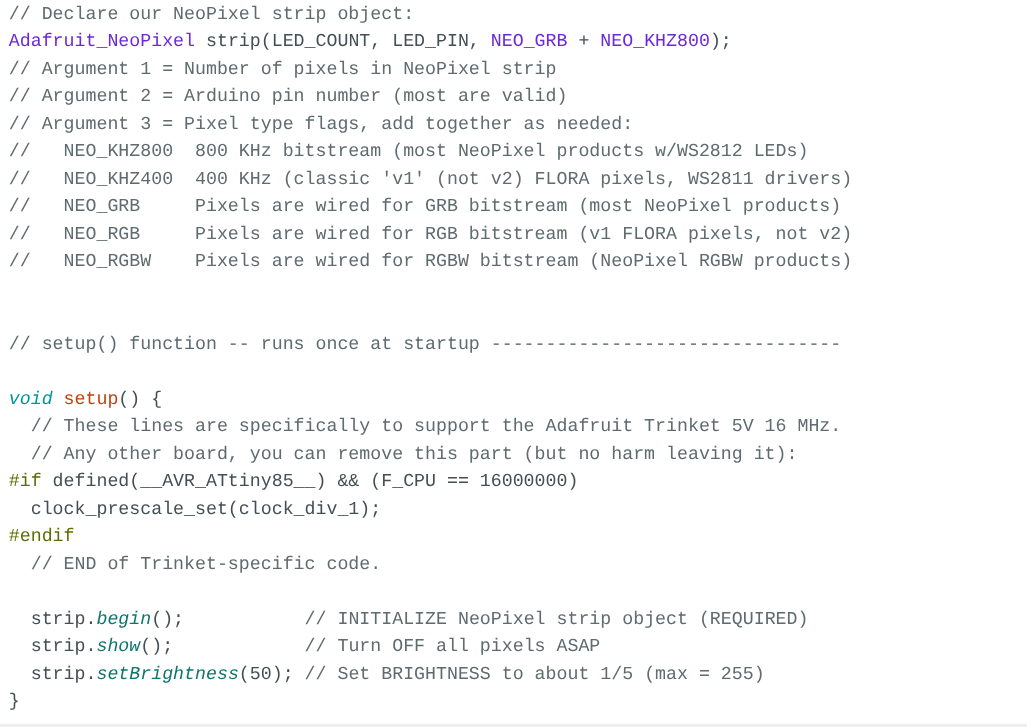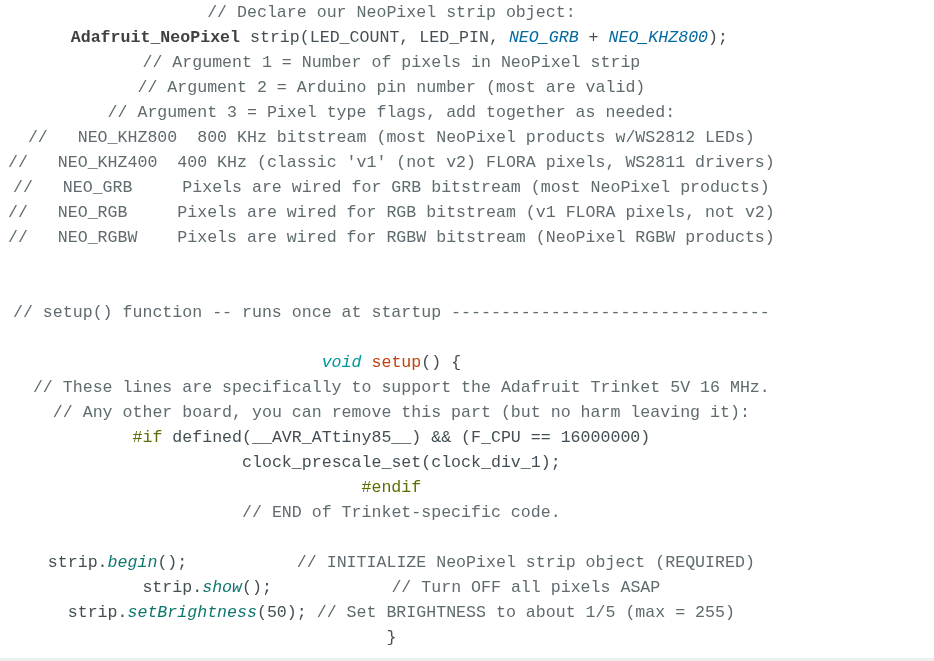--- a/index.html
+++ b/index.html
@@ -16,29 +16,28 @@
   .code {
     position: absolute;
     left: 8px;
     top: 0px;
     margin: 0;
     font-family: "Liberation Mono", "DejaVu Sans Mono", monospace;
     font-size: 16.6px;
     line-height: 25px;
     color: #434f54;
     white-space: pre;
-    text-align: center;
   }
   .line {
     display: block;
     height: 25px;
   }
   .cm { color: #5f6b6f; }
-  .ty { color: #404040; font-weight: bold; margin-left: 16px; }
-  .cn { color: #0369a1; font-style: italic; }
+  .ty { color: #6d28d9; font-weight: normal; }
+  .cn { color: #6d28d9; }
   .kw { color: #00979c; font-style: italic; }
   .fn { color: #c2410c; }
   .pp { color: #5e6d03; }
   .me { color: #0f766e; font-style: italic; }
   .tx { color: #434f54; margin-top: 44px; }
   .bottom-bar {
     position: absolute;
     left: 0;
     right: 0;
     bottom: 0;

